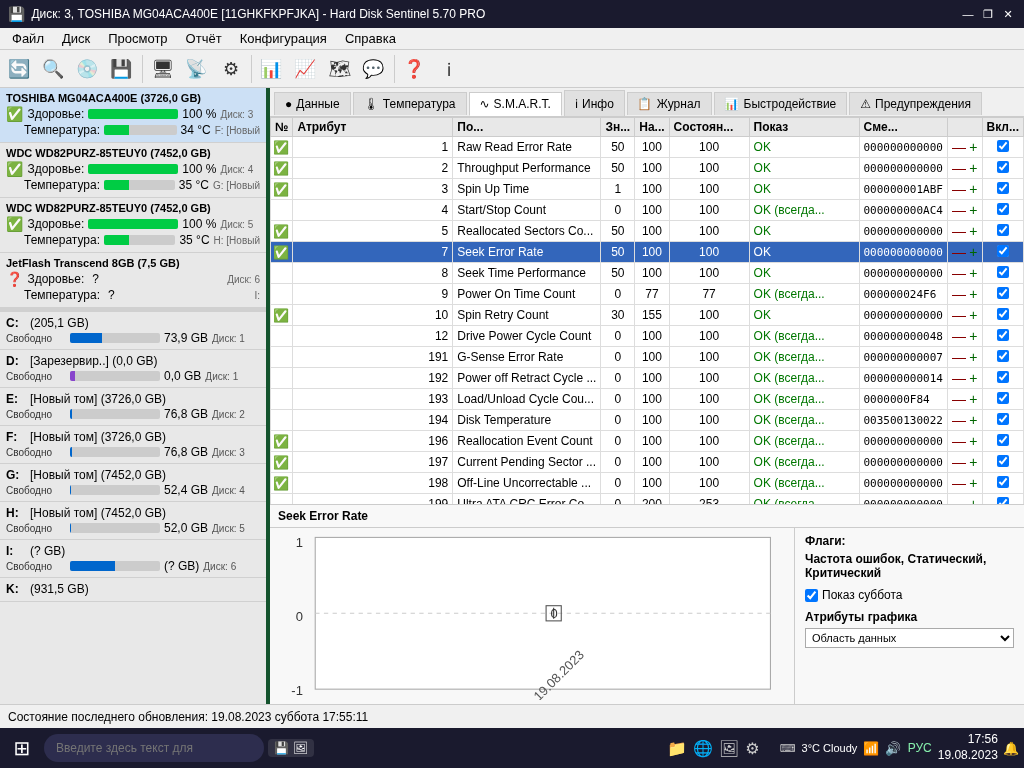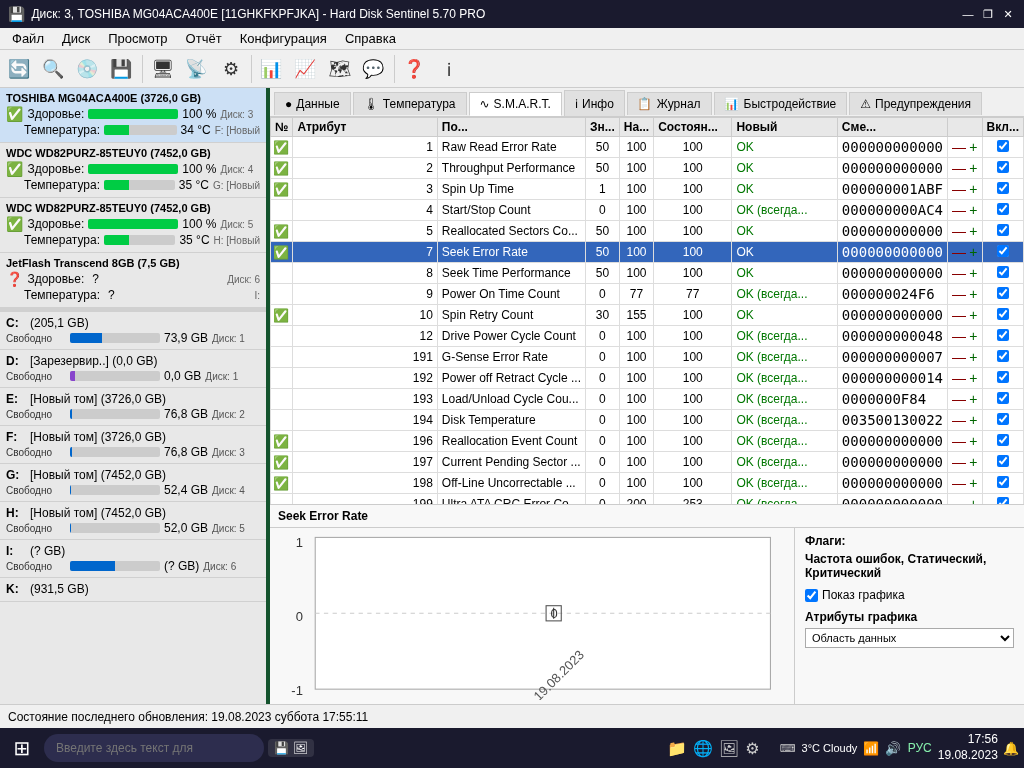--- a/index.html
+++ b/index.html
@@ -153,21 +153,21 @@
     tbody tr { cursor: default; }
     tbody tr.selected { background: #3366bb; color: #fff; }
     tbody tr.selected td { color: #fff; }
     td {
       border: 1px solid #ddd;
       padding: 2px 4px;
       white-space: nowrap;
       overflow: hidden;
       text-overflow: ellipsis;
     }
-    td.data-col { font-family: monospace; font-size: 14px; }
+    td.data-col { font-family: monospace; font-size: 11px; }
     .plus-btn { color: #006600; font-size: 14px; cursor: pointer; }
     .minus-btn { color: #880000; font-size: 14px; cursor: pointer; }
 
     
     .chart-area {
       height: 200px;
       border-top: 1px solid #ccc;
       display: flex;
       flex-direction: column;
       background: #f8f8f8;
@@ -534,21 +534,21 @@
     <div class="smart-table-container">
       <table>
         <thead>
           <tr>
             <th style="width:22px;">№</th>
             <th style="width:160px;">Атрибут</th>
             <th style="width:32px;">По...</th>
             <th style="width:32px;">Зн...</th>
             <th style="width:32px;">На...</th>
             <th style="width:80px;">Состоян...</th>
-            <th style="width:110px;">Новый</th>
+            <th style="width:110px;">Показ</th>
             <th style="width:40px;">Сме...</th>
             <th style="width:30px;"></th>
             <th style="width:30px;">Вкл...</th>
           </tr>
         </thead>
         <tbody id="smart-tbody">
         <tr>
     <td style="text-align:center;padding:1px 2px;"><span style="color:#00aa00;font-size:13px;">✅</span></td>
     <td style="text-align:right;padding-right:4px;">1</td>
     <td style="max-width:155px;overflow:hidden;text-overflow:ellipsis;">Raw Read Error Rate</td>
@@ -877,21 +877,21 @@
             <text x="247" y="79" font-size="9" fill="#333">0</text>
 
             <text x="230" y="155" font-size="9" fill="#555" transform="rotate(-45,235,148)">19.08.2023</text>
           </svg>
         </div>
         <div class="chart-sidebar">
           <div class="chart-sidebar-title">Флаги:</div>
           <div class="chart-flags" style="font-weight:bold;">Частота ошибок, Статический, Критический</div>
           <div class="show-values">
             <input type="checkbox" checked="" style="">
-            <span>Показ графика</span>
+            <span>Показ суббота</span>
           </div>
           <div class="attr-graph-title">Атрибуты графика</div>
           <select class="attr-graph-select">
             <option>Область данных</option>
           </select>
         </div>
       </div>
     </div>
 
   </div>

